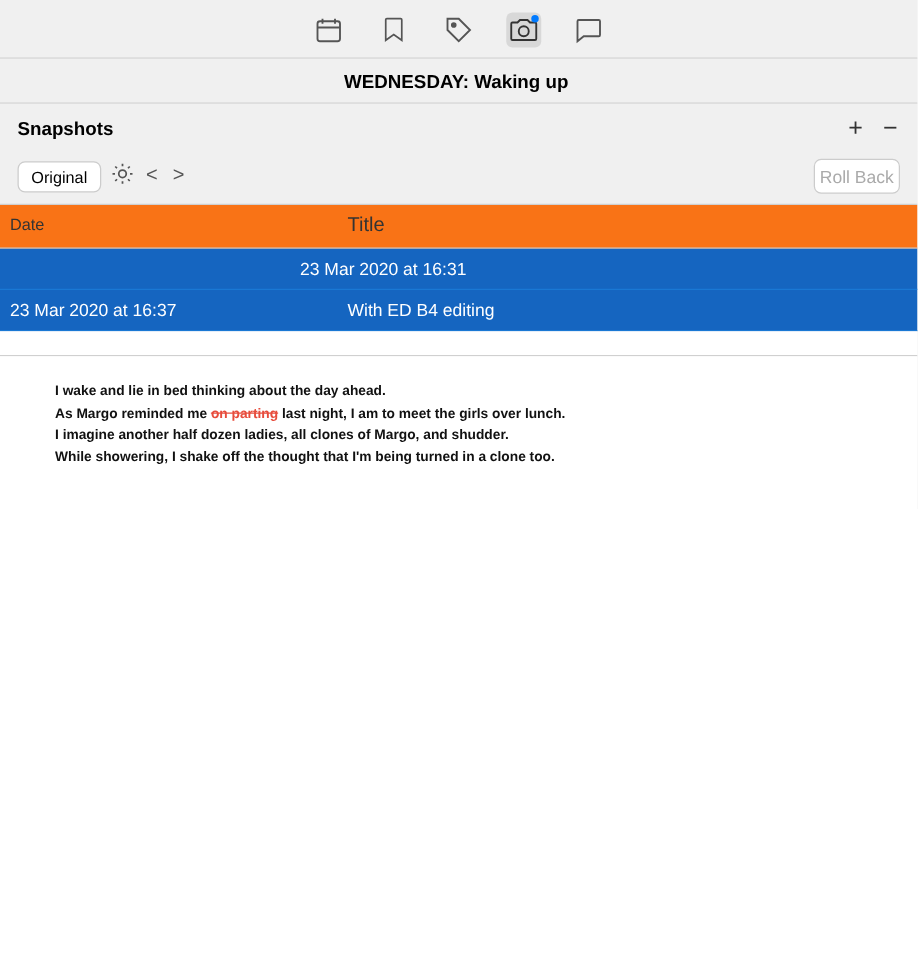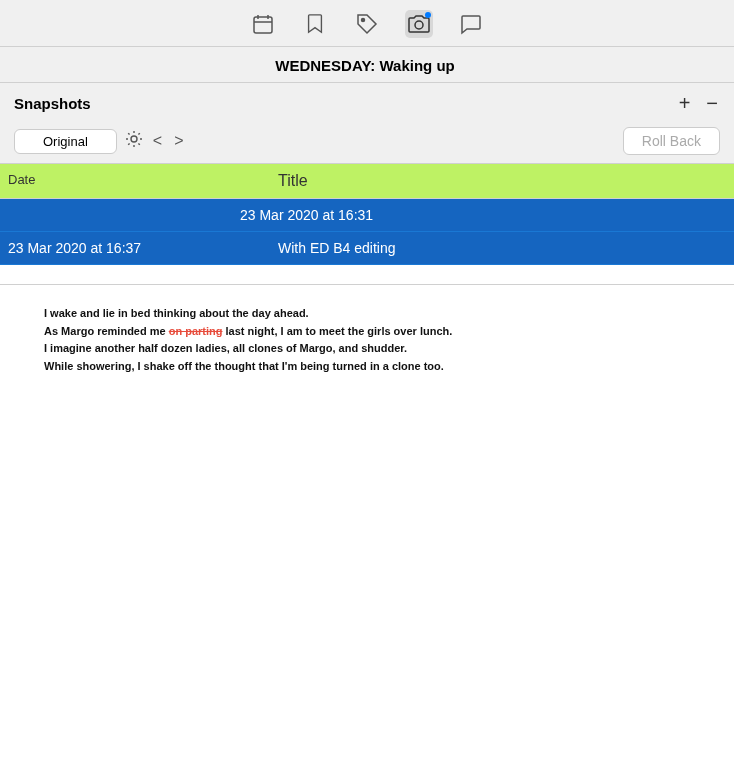--- a/index.html
+++ b/index.html
@@ -90,21 +90,21 @@
       align-items: center;
       padding: 6px 14px 8px 14px;
       background: #f0f0f0;
       gap: 8px;
       border-bottom: 1px solid #d0d0d0;
     }
     .original-btn {
       background: white;
       border: 1px solid #ccc;
       border-radius: 6px;
-      padding: 4px 28px;
+      padding: 4px 10px;
       font-size: 13px;
       cursor: pointer;
     }
     .gear-btn {
       background: none;
       border: none;
       font-size: 17px;
       color: #555;
       cursor: pointer;
     }
@@ -114,29 +114,29 @@
       font-size: 16px;
       color: #555;
       cursor: pointer;
       padding: 0 2px;
     }
     .spacer { flex: 1; }
     .rollback-btn {
       background: white;
       border: 1px solid #ccc;
       border-radius: 6px;
-      padding: 5px 18px;
+      padding: 5px 4px;
       font-size: 14px;
       color: #aaa;
       cursor: pointer;
     }
     .table-header-row {
       display: flex;
       border-bottom: 1px solid #d0d0d0;
-      background: #bef264;
+      background: #f97316;
       padding: 4px 0;
     }
     .col-date-header {
       width: 270px;
       padding: 4px 8px;
       font-size: 13px;
       font-weight: normal;
       color: #333;
     }
     .col-title-header {

